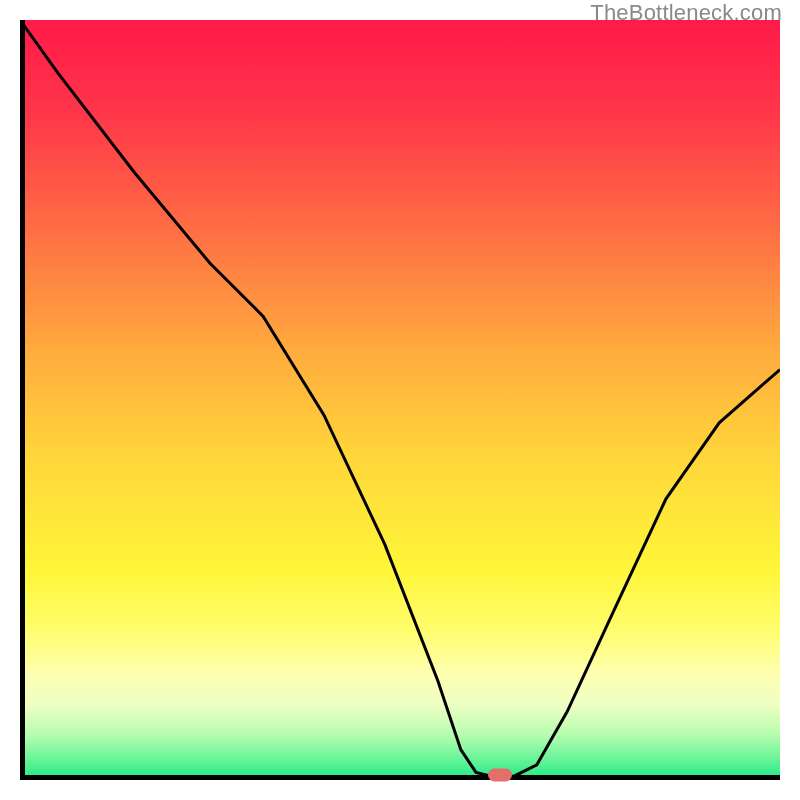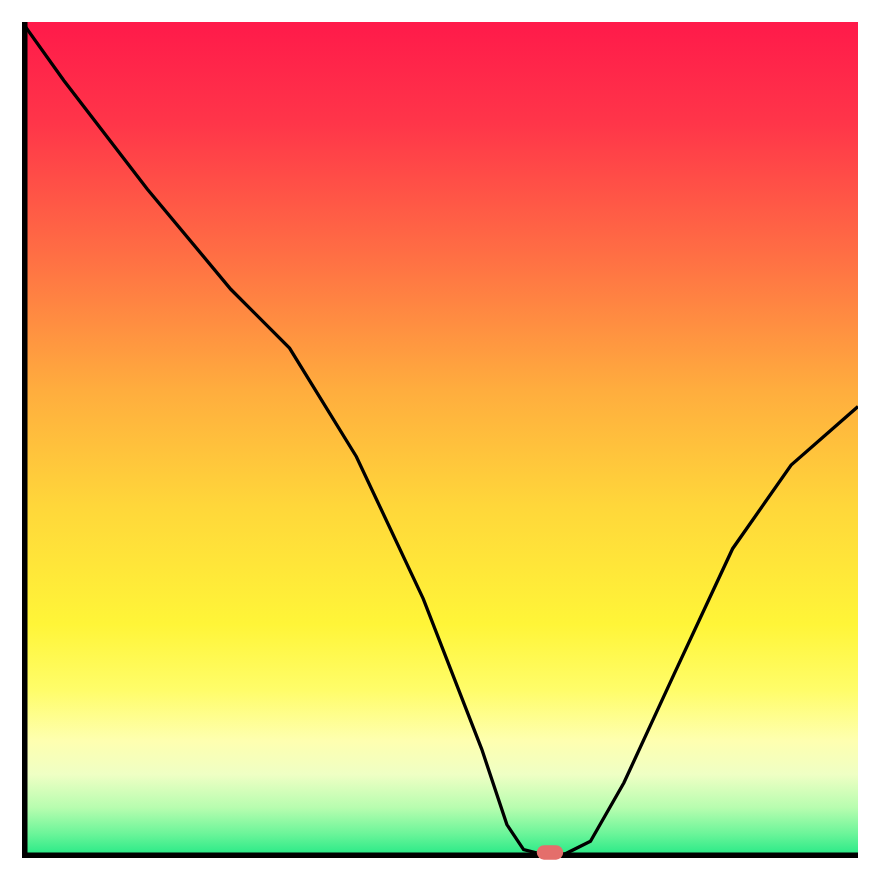--- a/index.html
+++ b/index.html
@@ -67,20 +67,21 @@
     border-radius: 7px;
     z-index: 6;
     transform: translate(-50%, -50%);
   }
 </style>
 </head>
 <body>
 
 <div class="chart-wrap">
 
+  <div class="watermark">TheBottleneck.com</div>
 
   <div class="plot-area">
 
     <svg class="gradient-bg" viewBox="0 0 760 760" preserveAspectRatio="none">
       <defs>
         <linearGradient id="bg-grad" x1="0" y1="0" x2="0" y2="1">
             <stop offset="0%" stop-color="#ff1a4a"></stop>
             <stop offset="12%" stop-color="#ff3549"></stop>
             <stop offset="28%" stop-color="#ff6f44"></stop>
             <stop offset="44%" stop-color="#ffad3e"></stop>

